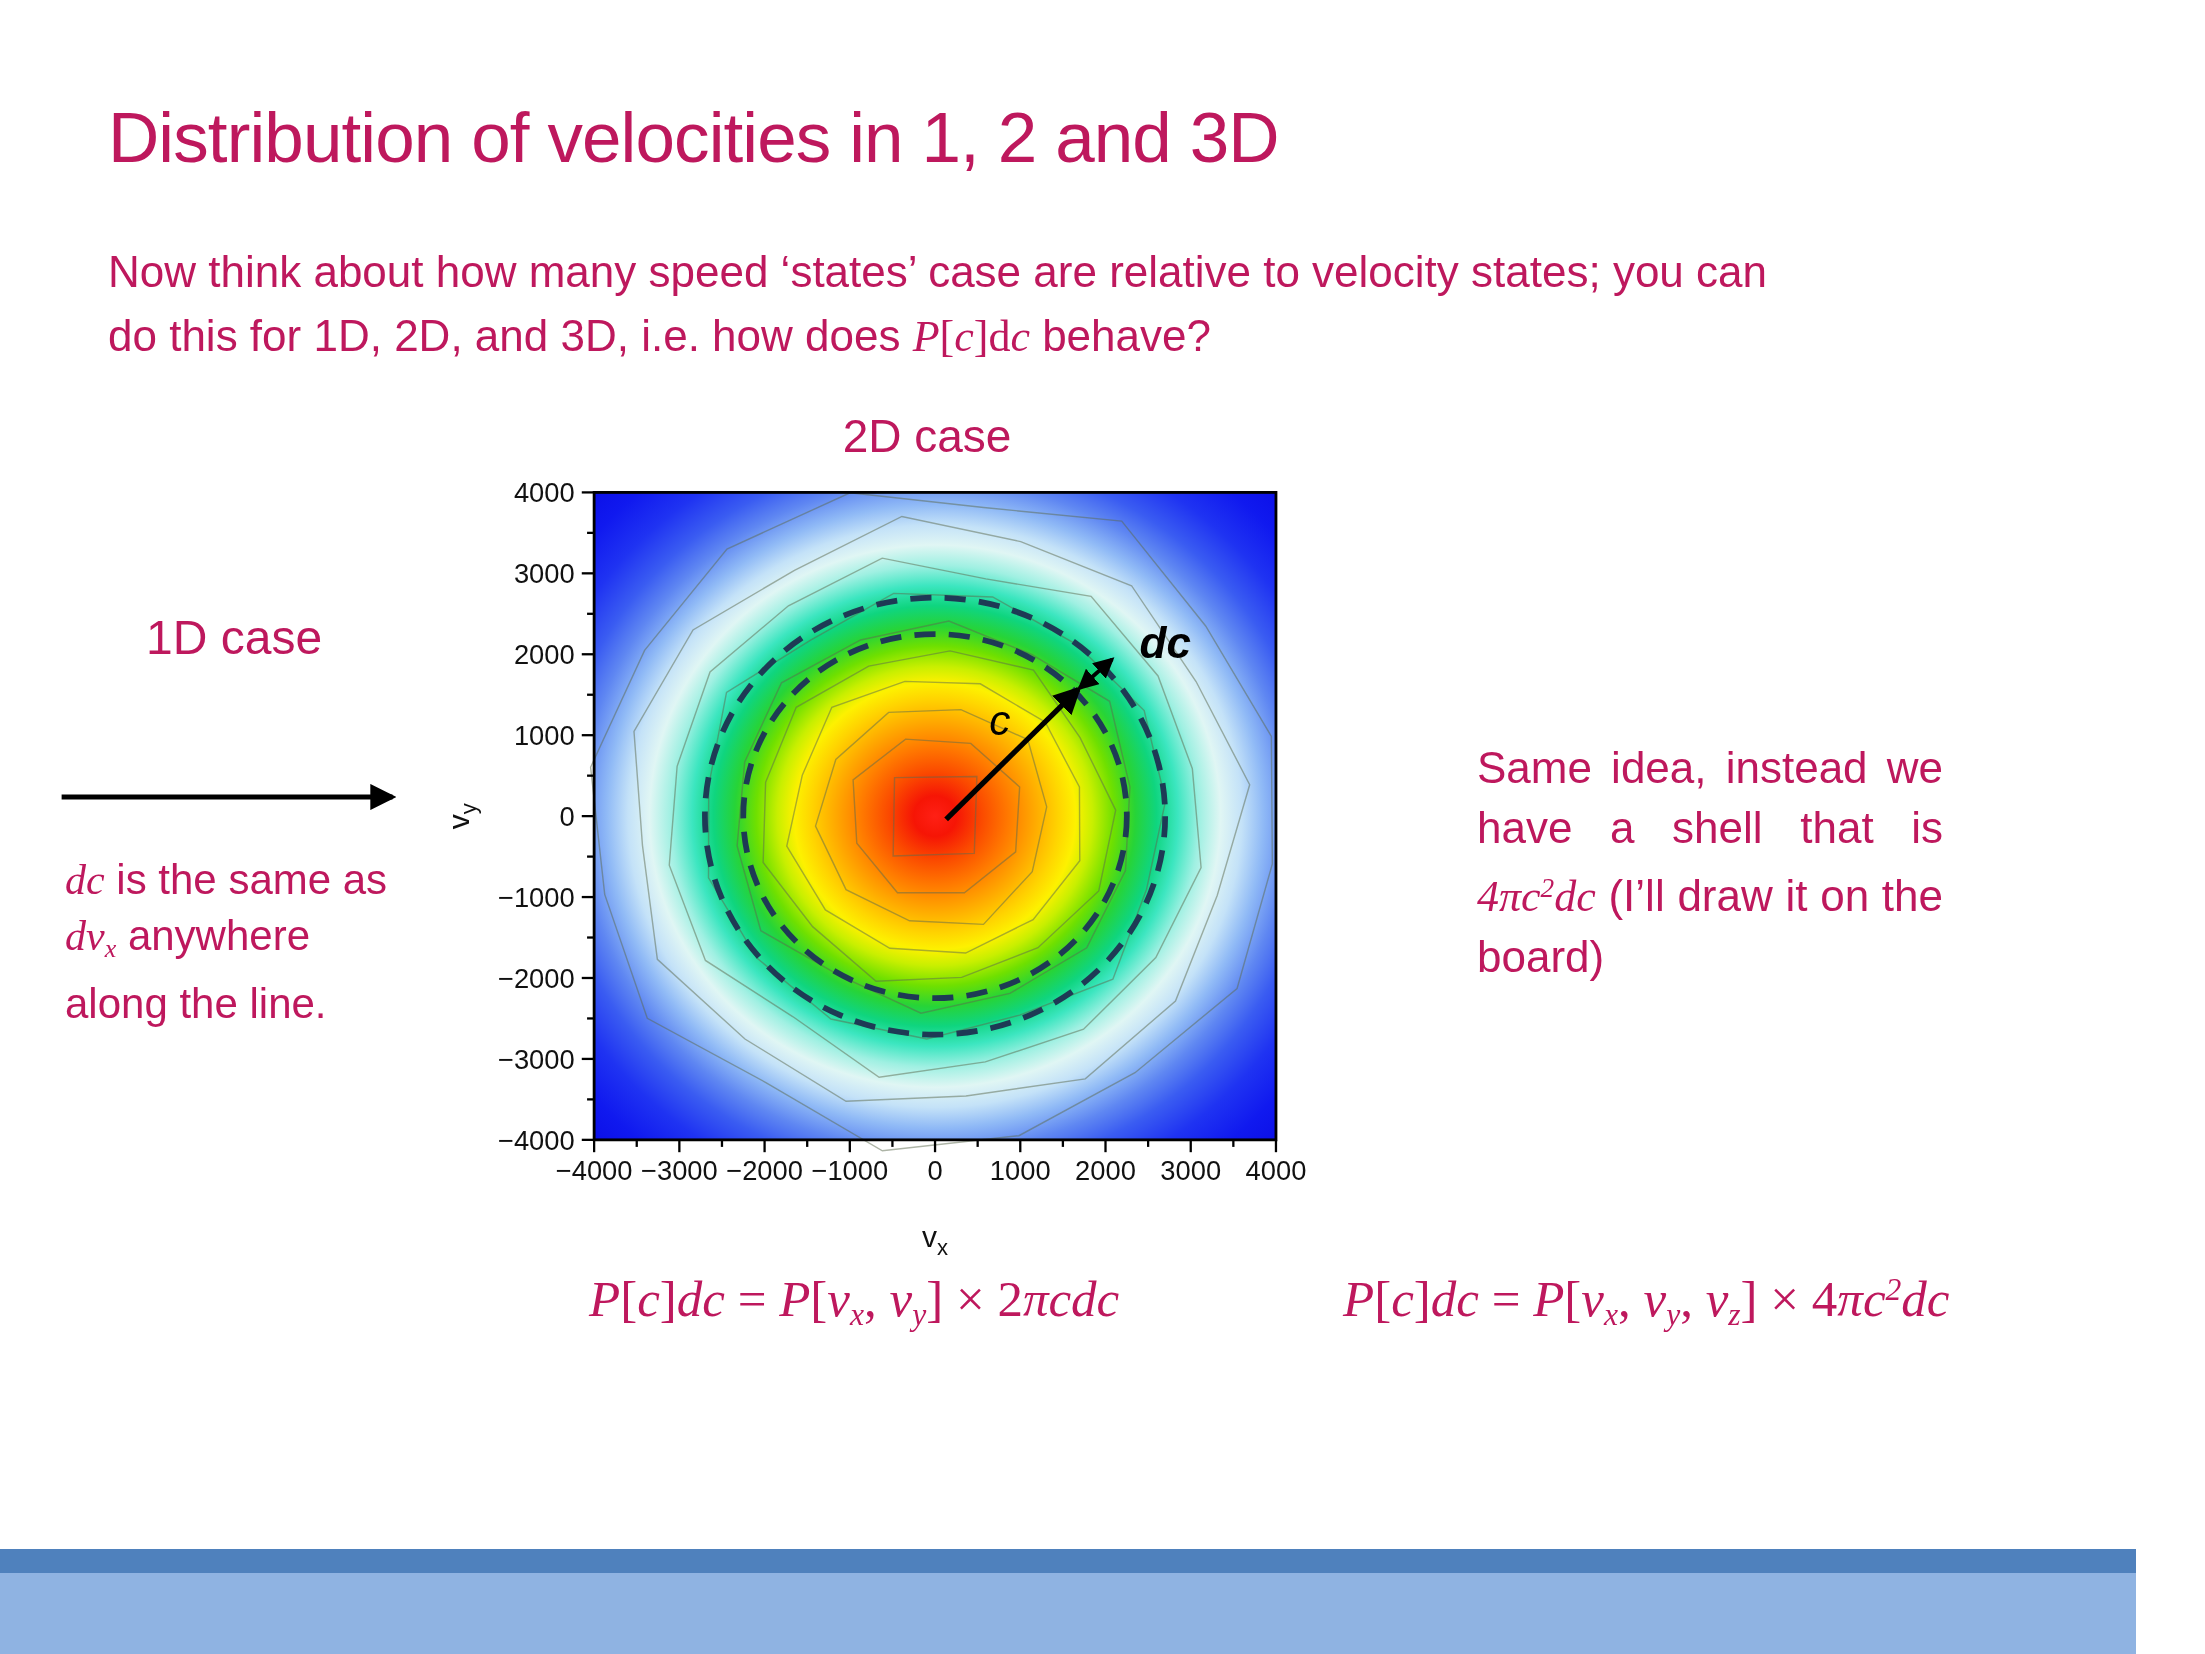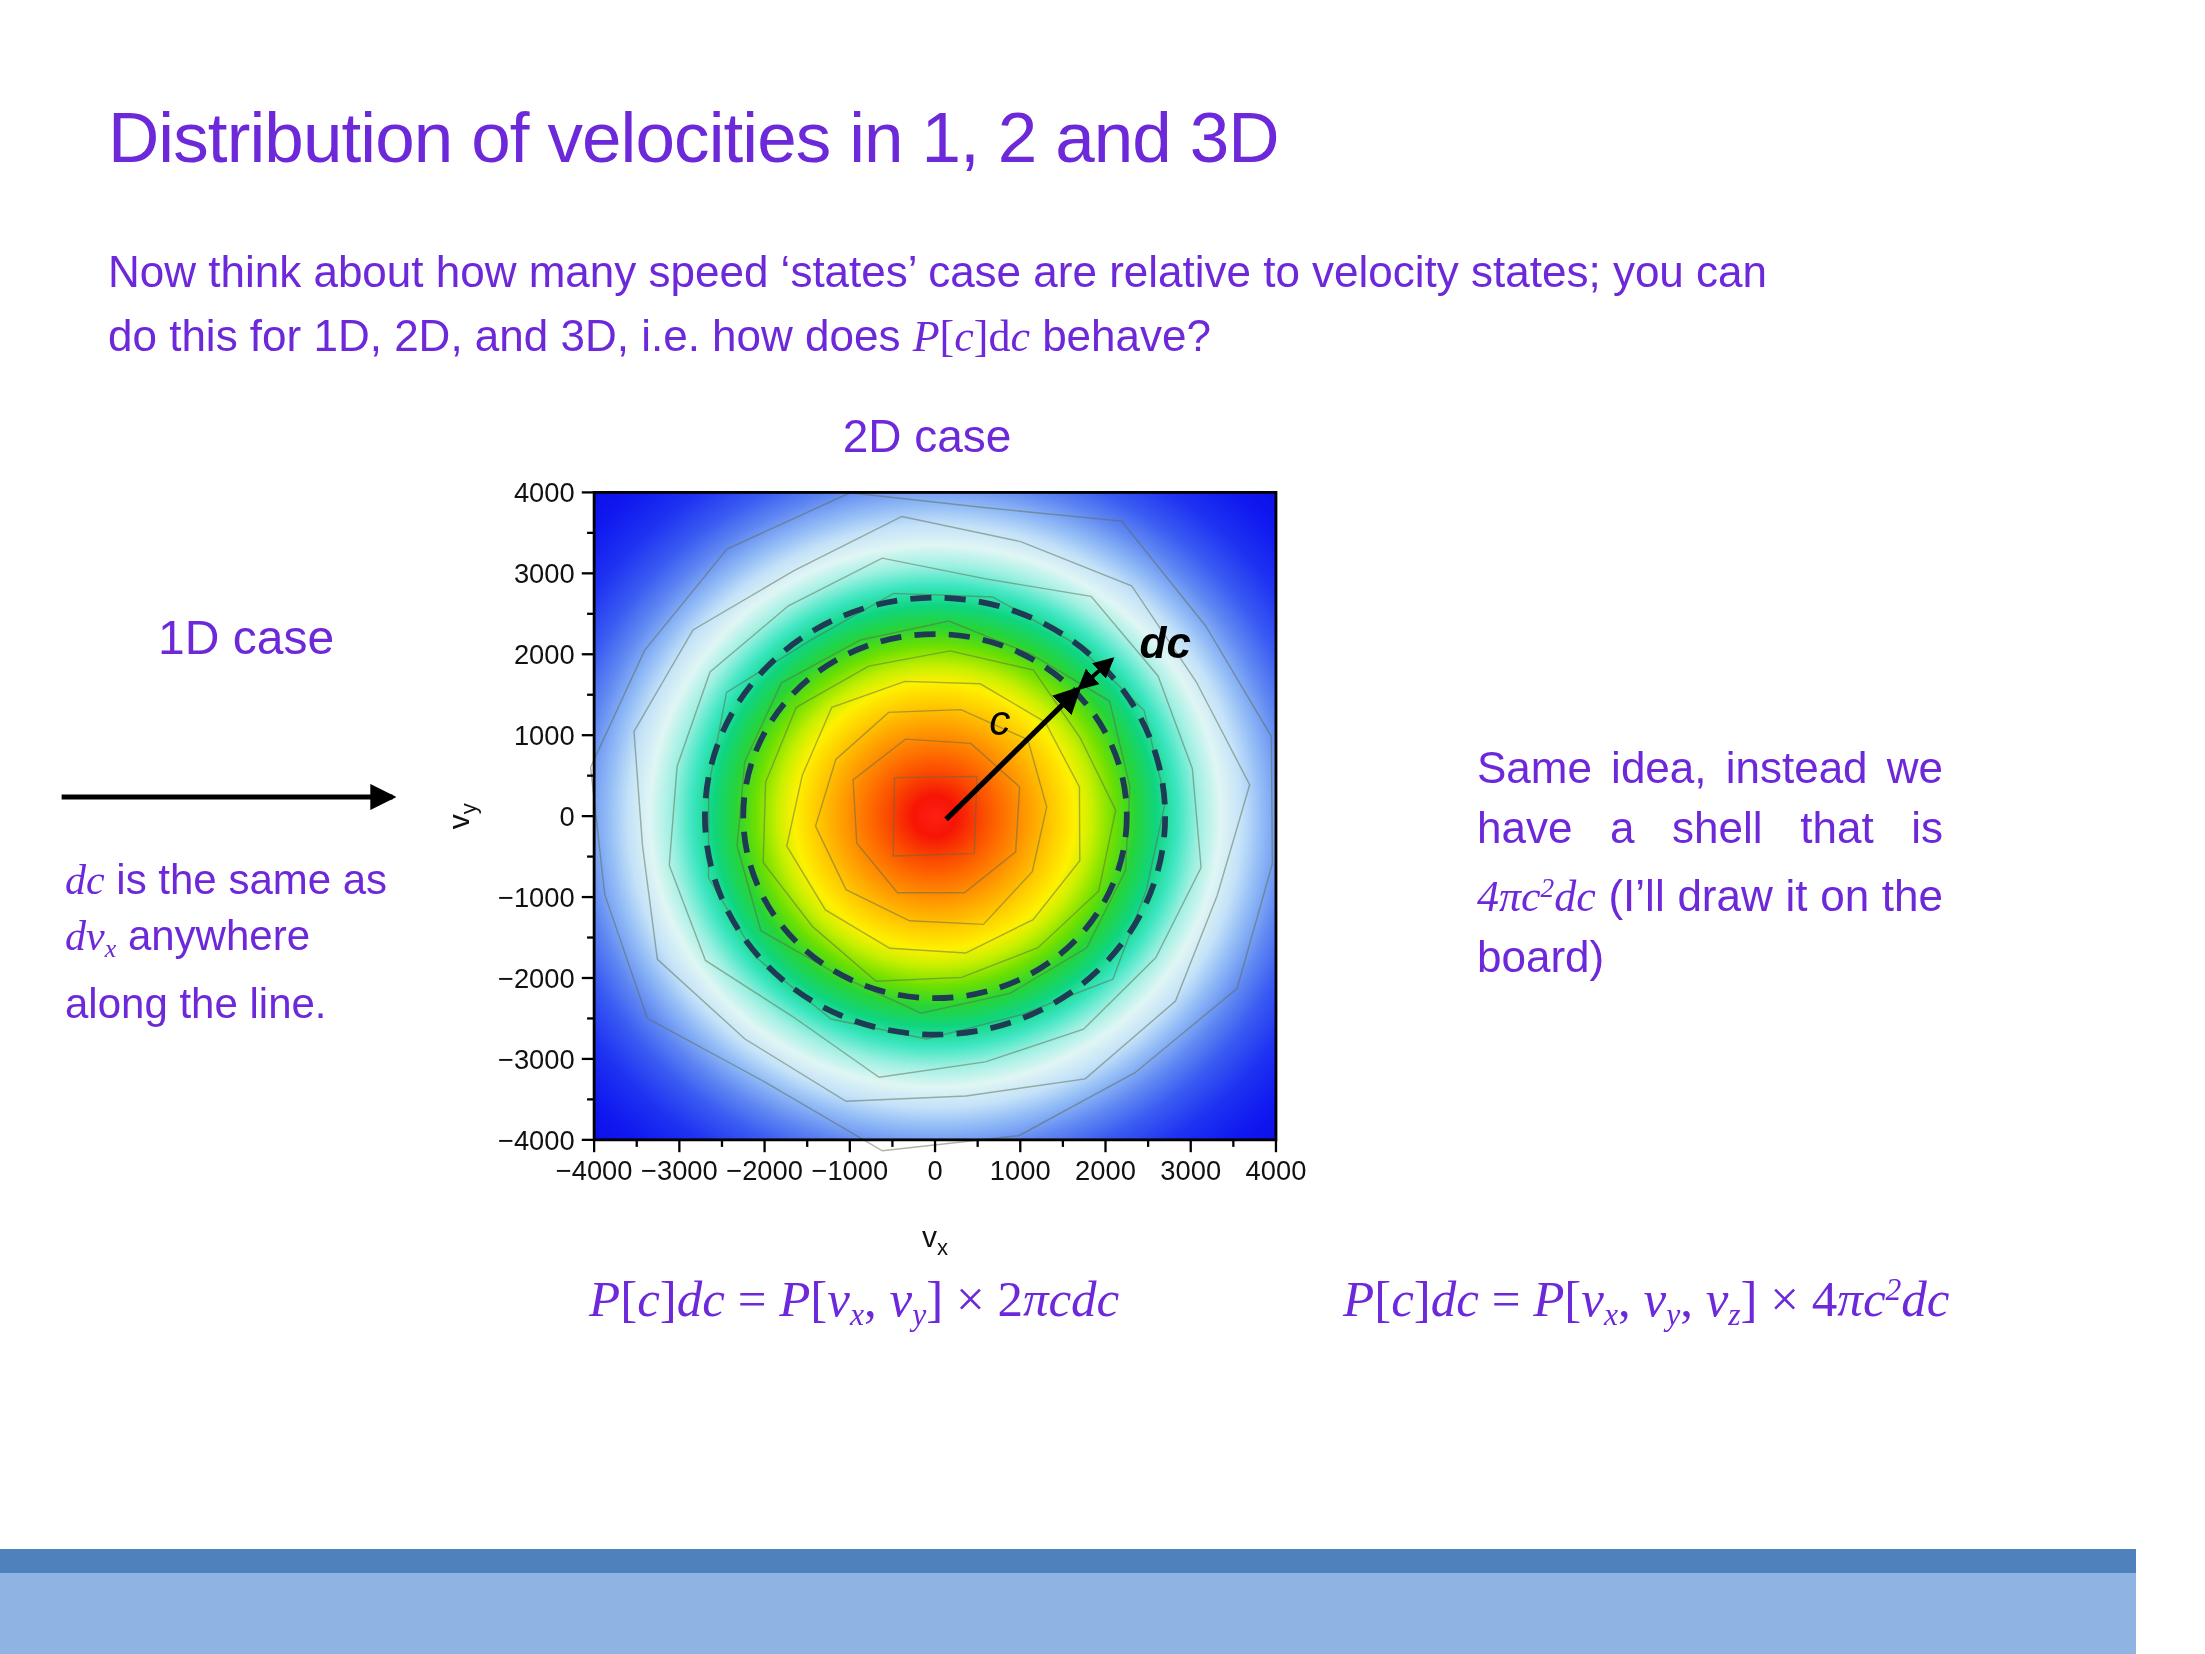--- a/index.html
+++ b/index.html
@@ -1,22 +1,22 @@
 <!DOCTYPE html>
 <html style="font-size:14px"><head>
 <meta charset="utf-8">
 <style>
   html,body{margin:0;padding:0;background:#ffffff;}
   .slide{position:relative;width:2136px;height:1654px;background:#ffffff;overflow:hidden;
-         font-family:"Liberation Sans",sans-serif;color:#6d28d9;}
+         font-family:"Liberation Sans",sans-serif;color:#be185d;}
   .abs{position:absolute;}
   .title{left:108px;top:97px;font-size:71px;letter-spacing:-0.9px;white-space:nowrap;}
   .body-text{left:108px;top:240px;width:2038px;font-size:44px;line-height:64px;white-space:pre-wrap;}
   .case-label{font-size:48px;white-space:nowrap;}
-  .lbl-1d{left:146px;top:610px;margin-left:12px;}
+  .lbl-1d{left:146px;top:610px;}
   .lbl-2d{left:927px;top:397px;transform:translateX(-50%);font-size:46px;margin-top:12px;}
   .lbl-3d{left:1510px;top:547px;}
   .note-left{left:65px;top:852px;width:415px;font-size:42px;line-height:55px;white-space:pre-wrap;}
   .para-right{left:1477px;top:738px;width:466px;font-size:44px;line-height:60px;text-align:justify;}
   .equation{top:1269px;font-size:51px;white-space:nowrap;}
   .eq1{left:589px;}
   .eq2{left:1343px;}
   
   .m{font-family:"Liberation Serif",serif;font-style:italic;}
   .r{font-family:"Liberation Serif",serif;font-style:normal;}

